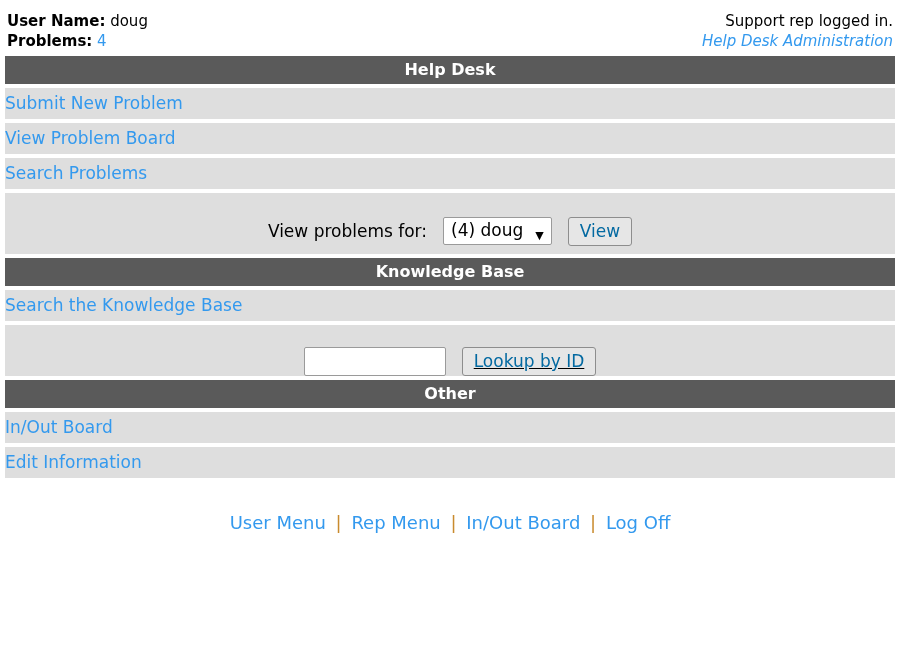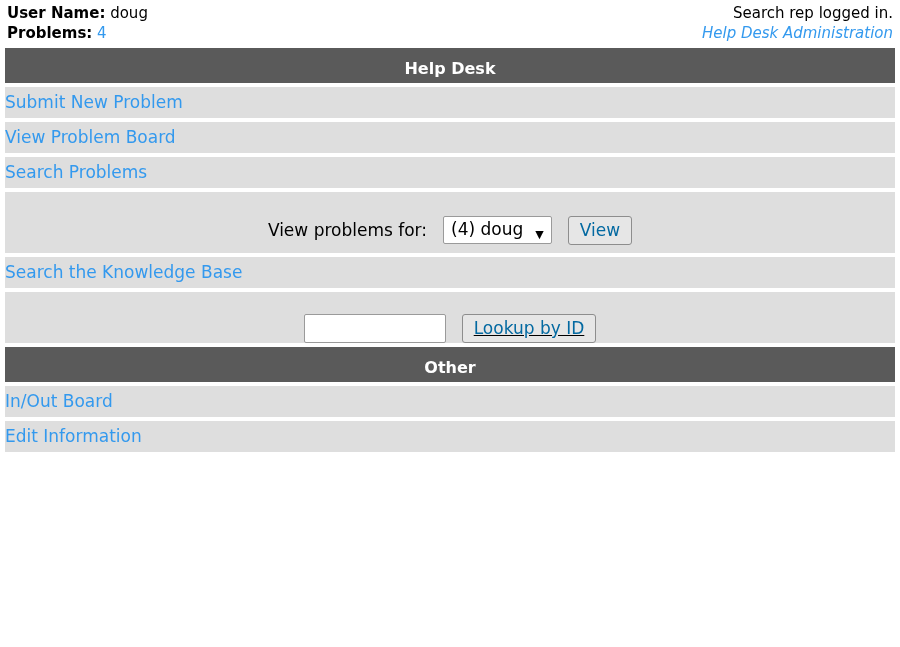--- a/index.html
+++ b/index.html
@@ -12,20 +12,21 @@
     background: #ffffff;
     font-family: "DejaVu Sans", "Liberation Sans", sans-serif;
     font-size: 15px;
     color: #000000;
     overflow: hidden;
   }
   .page {
     width: 900px;
     box-sizing: border-box;
     padding: 0 5px;
+    margin-top: 8px;
   }
   
   .topbar {
     display: flex;
     justify-content: space-between;
     align-items: flex-start;
     padding: 3px 2px 4px 2px;
   }
   .topbar-left, .topbar-right {
     line-height: 1.35;
@@ -64,21 +65,21 @@
     padding: 7px 0 10px 0;
     margin-bottom: 4px;
   }
   
   .section-head {
     background: #5a5a5a;
     color: #ffffff;
     text-align: center;
     font-weight: bold;
     font-size: 16px;
-    padding: 11px 0 5px 0;
+    padding: 4px 0 5px 0;
     margin-bottom: 4px;
   }
   
   .row {
     background: #dedede;
     padding: 5px 0 6px 0;
     margin-bottom: 4px;
     font-size: 17px;
   }
   .row a.link {
@@ -165,21 +166,21 @@
       <div>
         <span class="lbl-bold">User Name:</span>
         <span class="lbl-val">doug</span>
       </div>
       <div>
         <span class="lbl-bold">Problems:</span>
         <a class="link" href="#">4</a>
       </div>
     </div>
     <div class="topbar-right">
-      <div class="status-note">Search rep logged in.</div>
+      <div class="status-note">Support rep logged in.</div>
       <div>
         <a class="link-italic" href="#">Help Desk Administration</a>
       </div>
     </div>
   </div>
 
 
   <div class="section-head">Help Desk</div>
 
   <div class="row">
@@ -196,20 +197,21 @@
     <div class="form-line">
       <span class="form-label">View problems for:</span>
       <span class="fake-select">
         <span>(4) doug</span>
         <span class="caret">▼</span>
       </span>
       <button class="ui-button" type="button">View</button>
     </div>
   </div>
 
+  <div class="section-head">Knowledge Base</div>
 
   <div class="row">
     <a class="link" href="#">Search the Knowledge Base</a>
   </div>
 
   <div class="row-form kb">
     <div class="form-line">
       <input class="ui-text" type="text" value="" style="">
       <button class="ui-button" type="button">Lookup by ID</button>
     </div>
@@ -217,14 +219,23 @@
 
   <div class="section-head">Other</div>
 
   <div class="row">
     <a class="link" href="#">In/Out Board</a>
   </div>
   <div class="row">
     <a class="link" href="#">Edit Information</a>
   </div>
 
+  <div class="footer">
+    <a class="link" href="#">User Menu</a>
+    <span class="sep">|</span>
+    <a class="link" href="#">Rep Menu</a>
+    <span class="sep">|</span>
+    <a class="link" href="#">In/Out Board</a>
+    <span class="sep">|</span>
+    <a class="link" href="#">Log Off</a>
+  </div>
 
 </div>
 
 </body></html>

